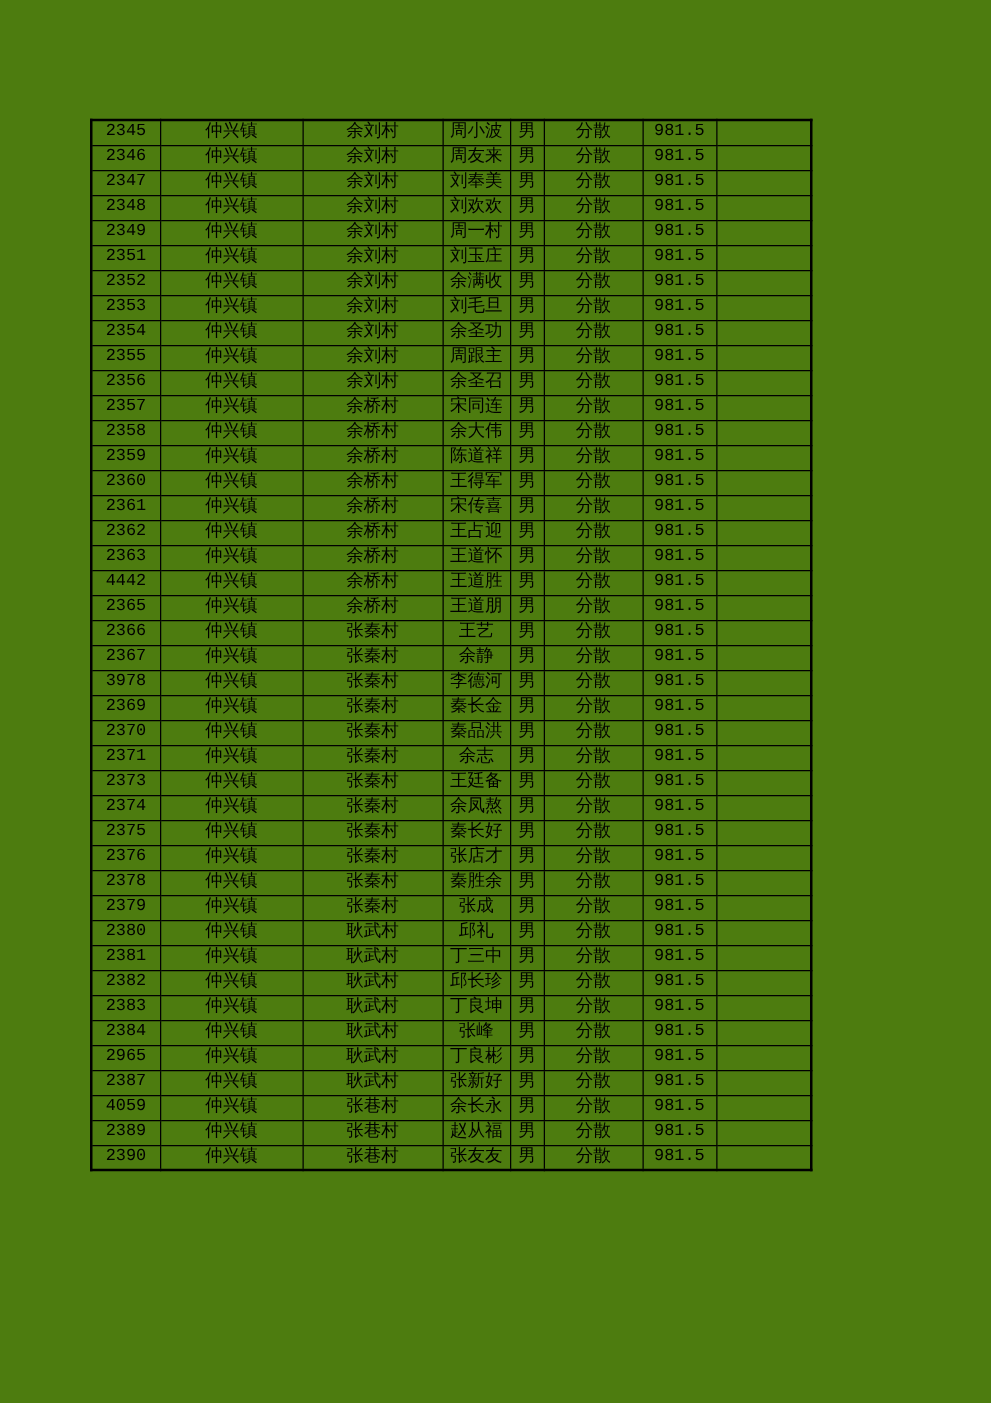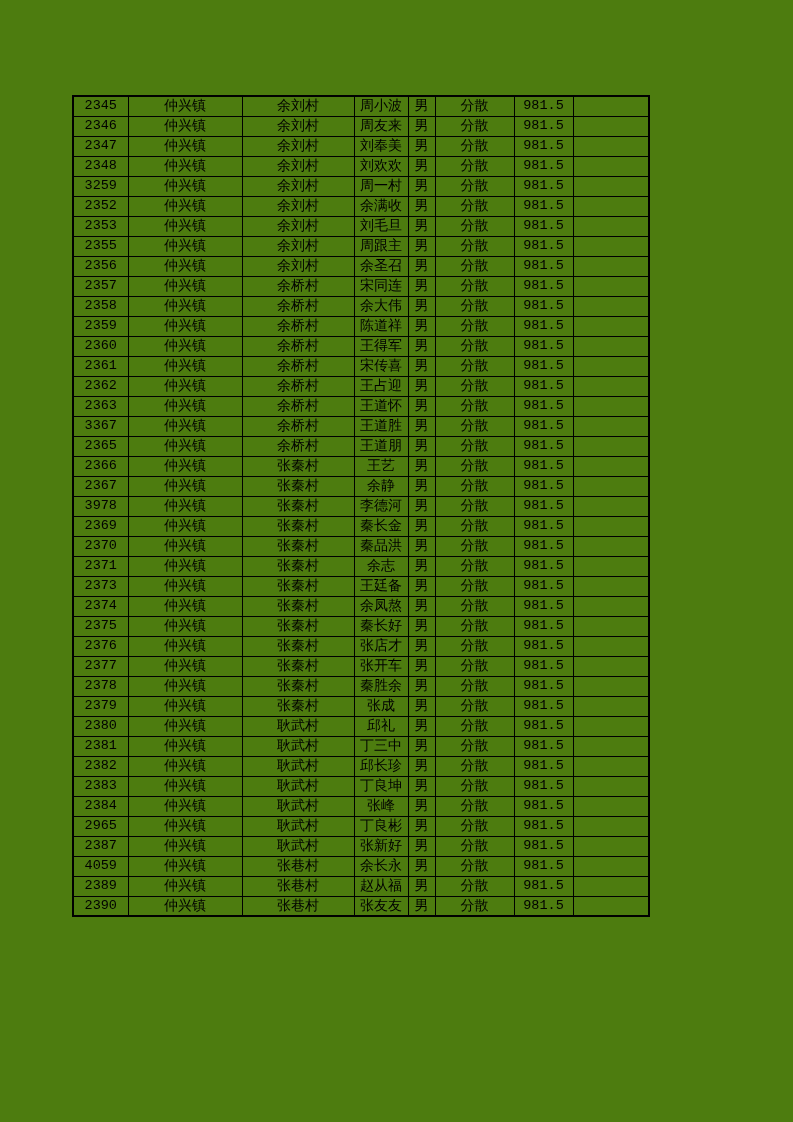--- a/index.html
+++ b/index.html
@@ -97,50 +97,70 @@
           <td class="num">2348</td>
           <td>仲兴镇</td>
           <td>余刘村</td>
           <td>刘欢欢</td>
           <td>男</td>
           <td>分散</td>
           <td class="num">981.5</td>
           <td></td>
         </tr>
         <tr>
-          <td class="num">3259</td>
+          <td class="num">2349</td>
           <td>仲兴镇</td>
           <td>余刘村</td>
           <td>周一村</td>
           <td>男</td>
           <td>分散</td>
           <td class="num">981.5</td>
           <td></td>
         </tr>
         <tr>
+          <td class="num">2351</td>
+          <td>仲兴镇</td>
+          <td>余刘村</td>
+          <td>刘玉庄</td>
+          <td>男</td>
+          <td>分散</td>
+          <td class="num">981.5</td>
+          <td></td>
+        </tr>
+        <tr>
           <td class="num">2352</td>
           <td>仲兴镇</td>
           <td>余刘村</td>
           <td>余满收</td>
           <td>男</td>
           <td>分散</td>
           <td class="num">981.5</td>
           <td></td>
         </tr>
         <tr>
           <td class="num">2353</td>
           <td>仲兴镇</td>
           <td>余刘村</td>
           <td>刘毛旦</td>
           <td>男</td>
           <td>分散</td>
           <td class="num">981.5</td>
           <td></td>
         </tr>
         <tr>
+          <td class="num">2354</td>
+          <td>仲兴镇</td>
+          <td>余刘村</td>
+          <td>余圣功</td>
+          <td>男</td>
+          <td>分散</td>
+          <td class="num">981.5</td>
+          <td></td>
+        </tr>
+        <tr>
           <td class="num">2355</td>
           <td>仲兴镇</td>
           <td>余刘村</td>
           <td>周跟主</td>
           <td>男</td>
           <td>分散</td>
           <td class="num">981.5</td>
           <td></td>
         </tr>
         <tr>
@@ -217,21 +237,21 @@
           <td class="num">2363</td>
           <td>仲兴镇</td>
           <td>余桥村</td>
           <td>王道怀</td>
           <td>男</td>
           <td>分散</td>
           <td class="num">981.5</td>
           <td></td>
         </tr>
         <tr>
-          <td class="num">3367</td>
+          <td class="num">4442</td>
           <td>仲兴镇</td>
           <td>余桥村</td>
           <td>王道胜</td>
           <td>男</td>
           <td>分散</td>
           <td class="num">981.5</td>
           <td></td>
         </tr>
         <tr>
           <td class="num">2365</td>
@@ -331,30 +351,20 @@
           <td>男</td>
           <td>分散</td>
           <td class="num">981.5</td>
           <td></td>
         </tr>
         <tr>
           <td class="num">2376</td>
           <td>仲兴镇</td>
           <td>张秦村</td>
           <td>张店才</td>
-          <td>男</td>
-          <td>分散</td>
-          <td class="num">981.5</td>
-          <td></td>
-        </tr>
-        <tr>
-          <td class="num">2377</td>
-          <td>仲兴镇</td>
-          <td>张秦村</td>
-          <td>张开车</td>
           <td>男</td>
           <td>分散</td>
           <td class="num">981.5</td>
           <td></td>
         </tr>
         <tr>
           <td class="num">2378</td>
           <td>仲兴镇</td>
           <td>张秦村</td>
           <td>秦胜余</td>

